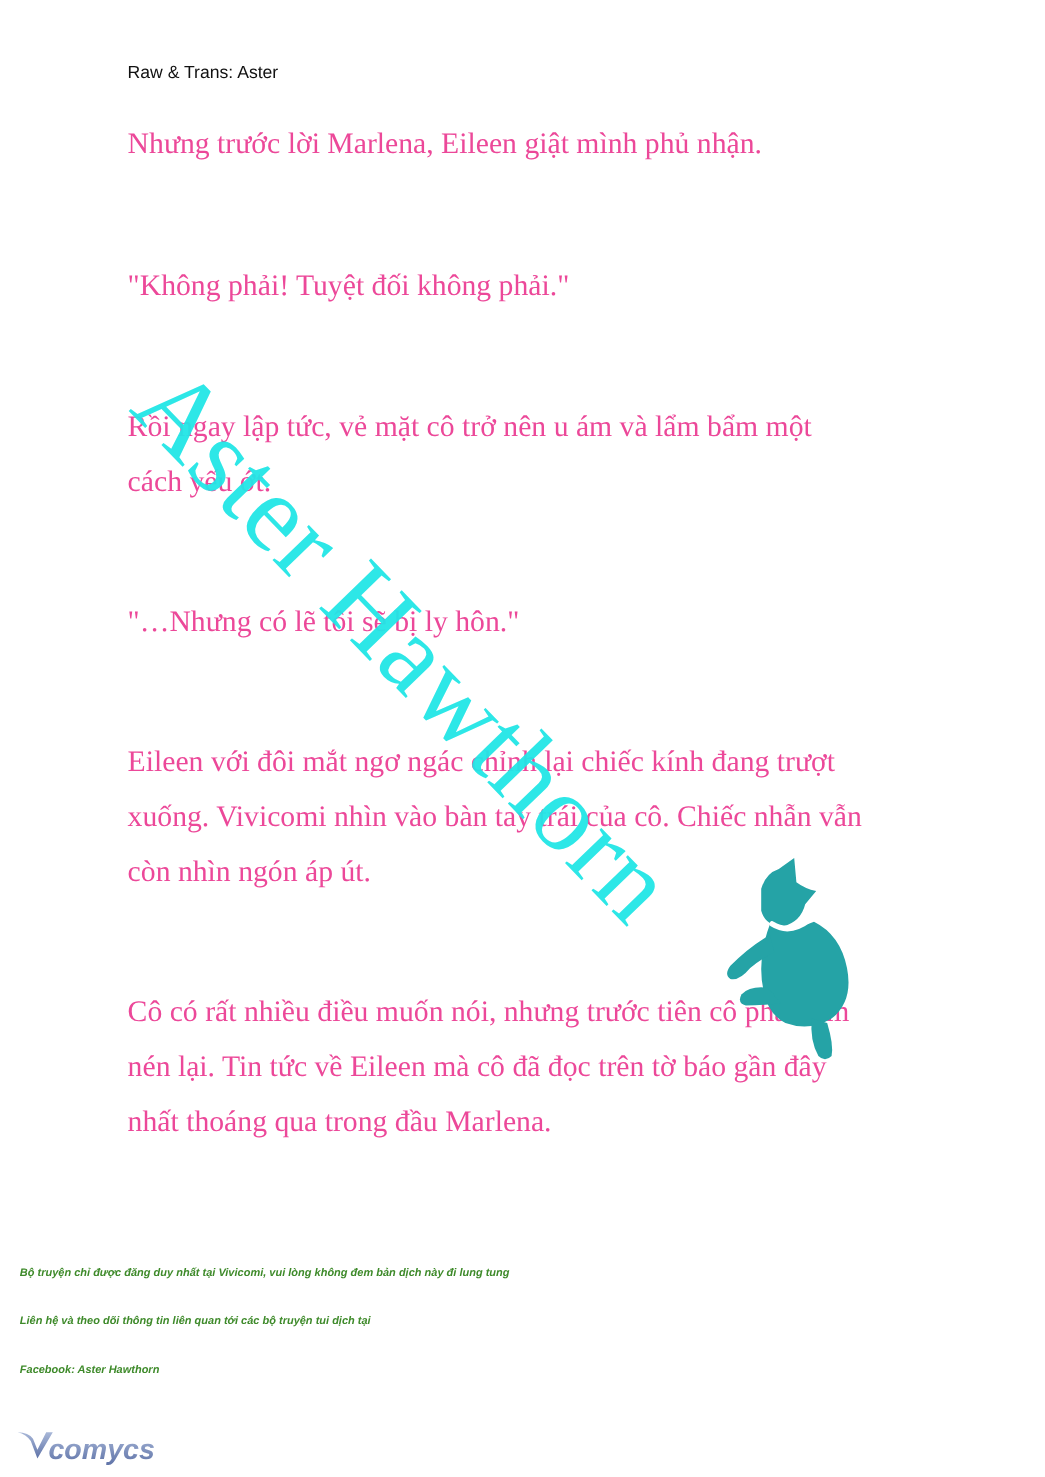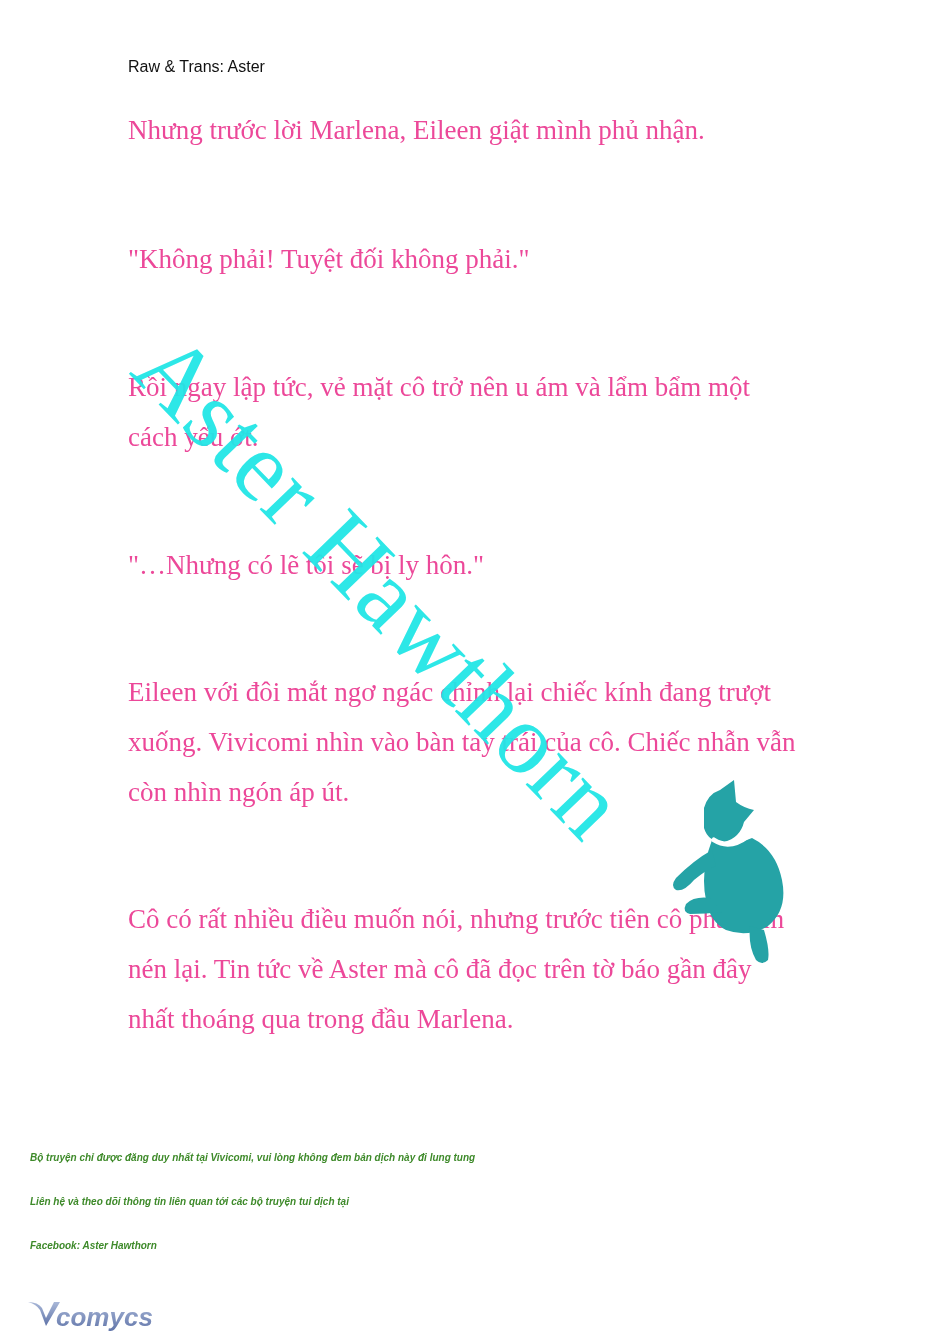--- a/index.html
+++ b/index.html
@@ -8,21 +8,21 @@
       background: #ffffff;
     }
     body {
       width: 950px;
       height: 1343px;
       position: relative;
       overflow: hidden;
     }
     .page {
       position: absolute;
-      left: 12px; top: 0;
+      left: 0; top: 0;
       width: 903px; height: 1343px;
       background: #ffffff;
       padding-left: 36px;
     }
     .header-credit {
       position: absolute;
       left: 116px;
       top: 58px;
       font-family: "Liberation Sans", sans-serif;
       font-size: 16px;
@@ -109,21 +109,21 @@
   </div>
 
   <div class="para" style="top:667px;">
     <span class="line">Eileen với đôi mắt ngơ ngác chỉnh lại chiếc kính đang trượt</span>
     <span class="line">xuống. Vivicomi nhìn vào bàn tay trái của cô. Chiếc nhẫn vẫn</span>
     <span class="line">còn nhìn ngón áp út.</span>
   </div>
 
   <div class="para" style="top:894px;">
     <span class="line">Cô có rất nhiều điều muốn nói, nhưng trước tiên cô phải kìm</span>
-    <span class="line">nén lại. Tin tức về Aster mà cô đã đọc trên tờ báo gần đây</span>
+    <span class="line">nén lại. Tin tức về Eileen mà cô đã đọc trên tờ báo gần đây</span>
     <span class="line">nhất thoáng qua trong đầu Marlena.</span>
   </div>
 
   <div class="watermark">Aster Hawthorn</div>
 
   <svg class="cat" viewBox="0 0 130 190" xmlns="http://www.w3.org/2000/svg">
     <g fill="#25a3a6">
 
       <path d="M40 28 Q44 14 56 10 L70 0 L72 22 Q80 28 90 30 L80 42 Q76 58 60 62 Q44 62 40 48 Z"></path>
 

